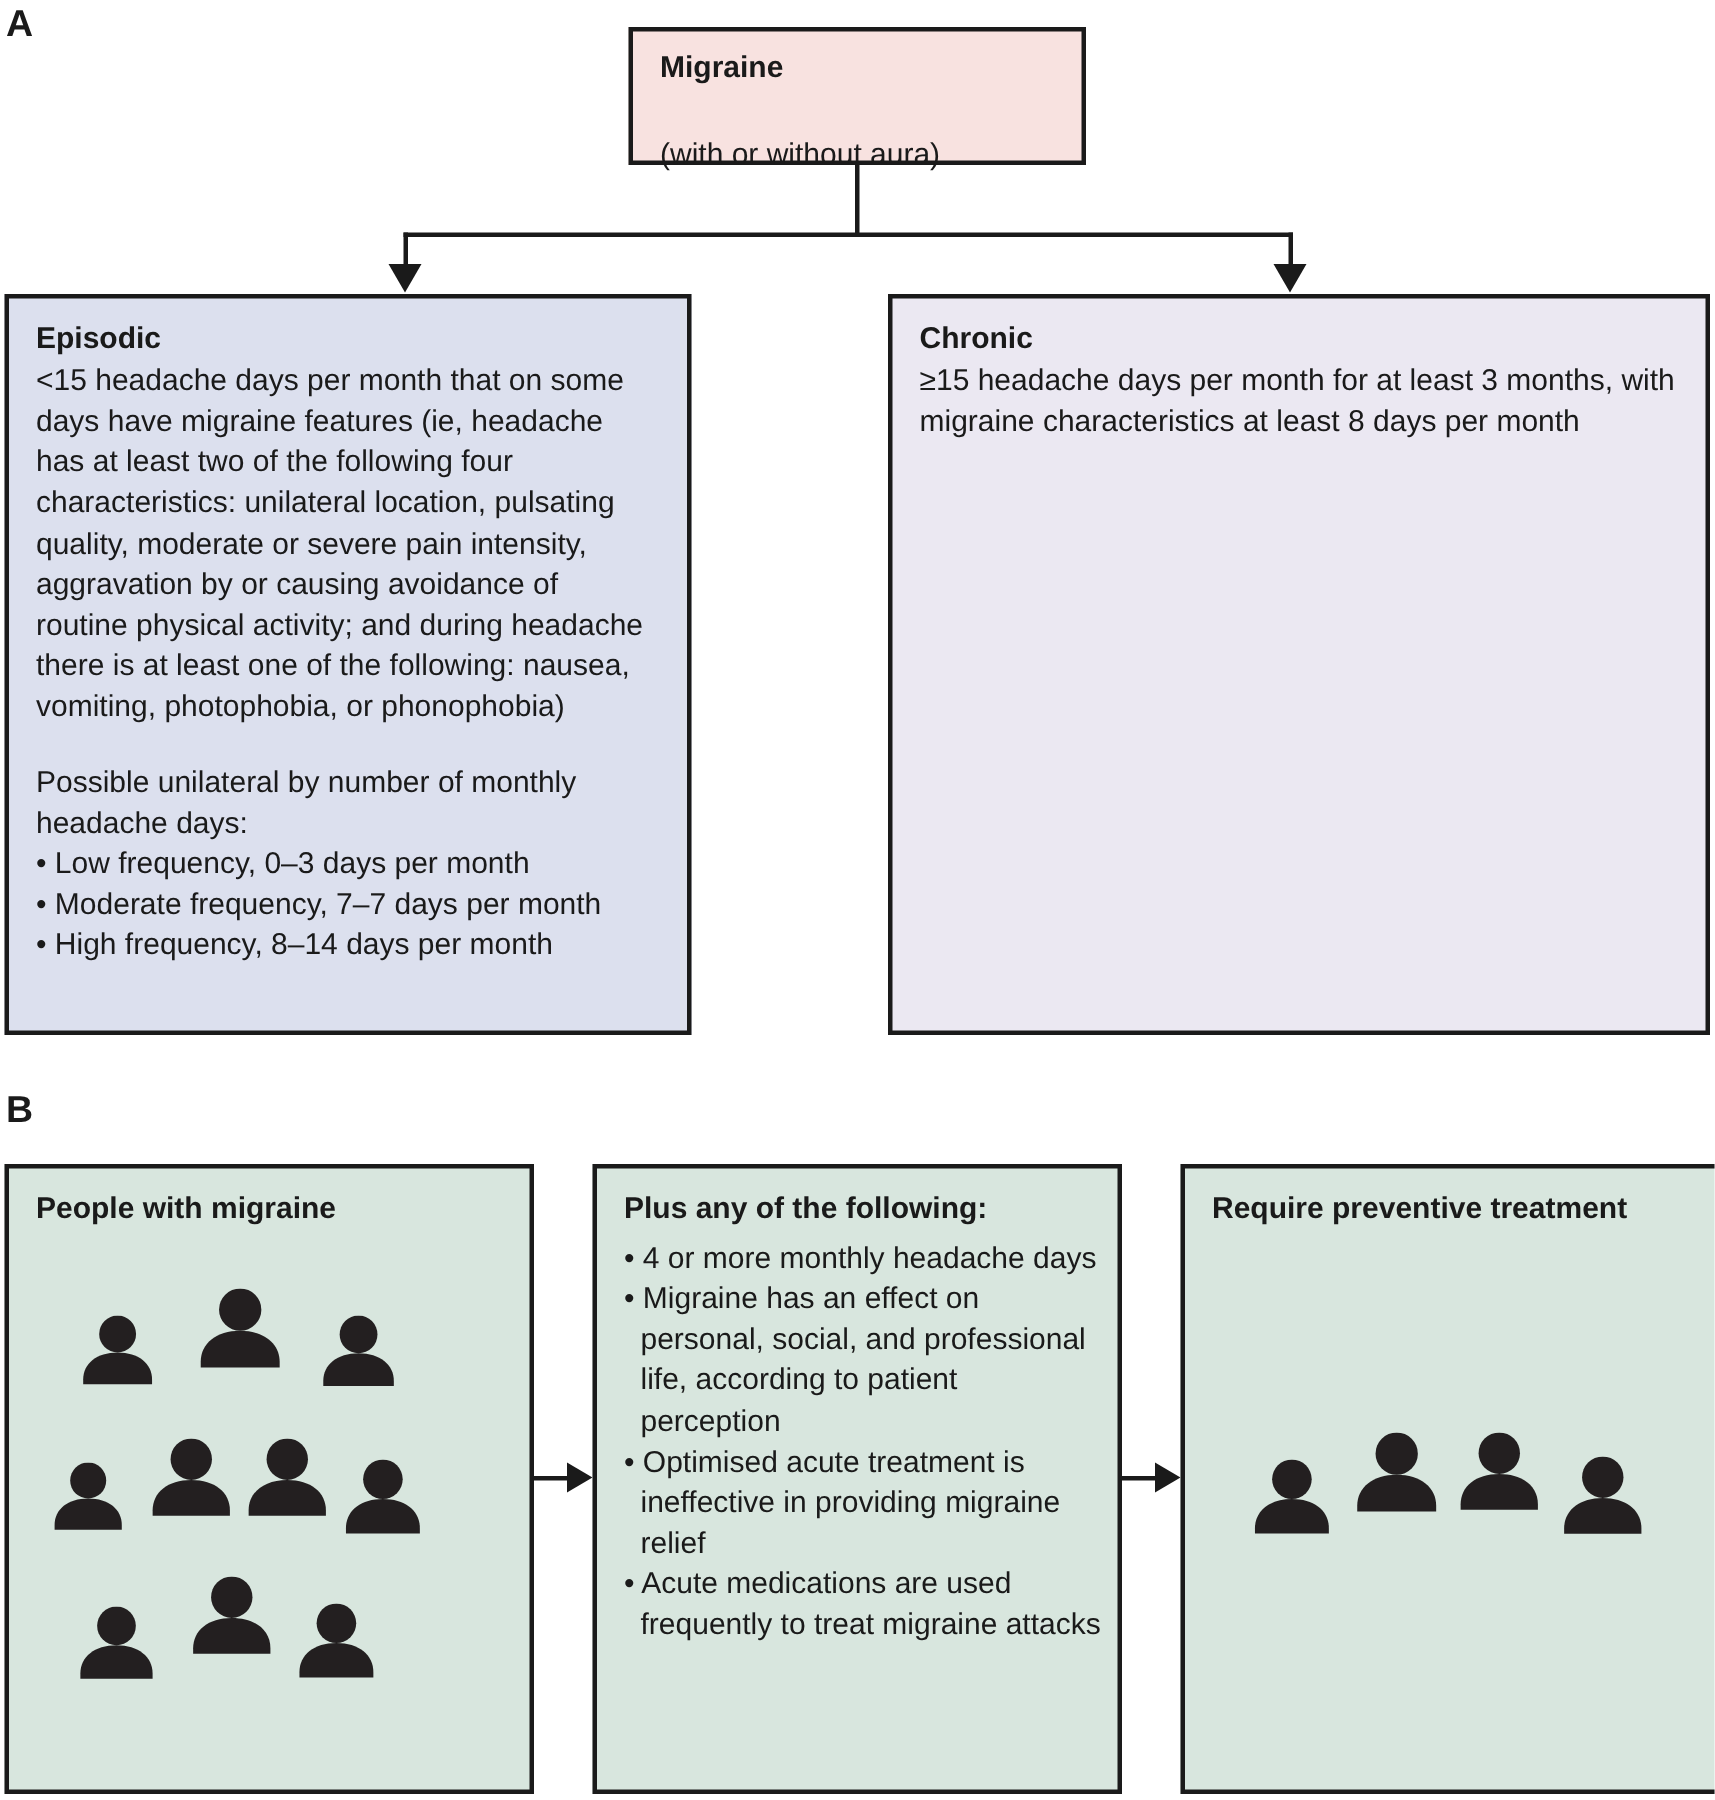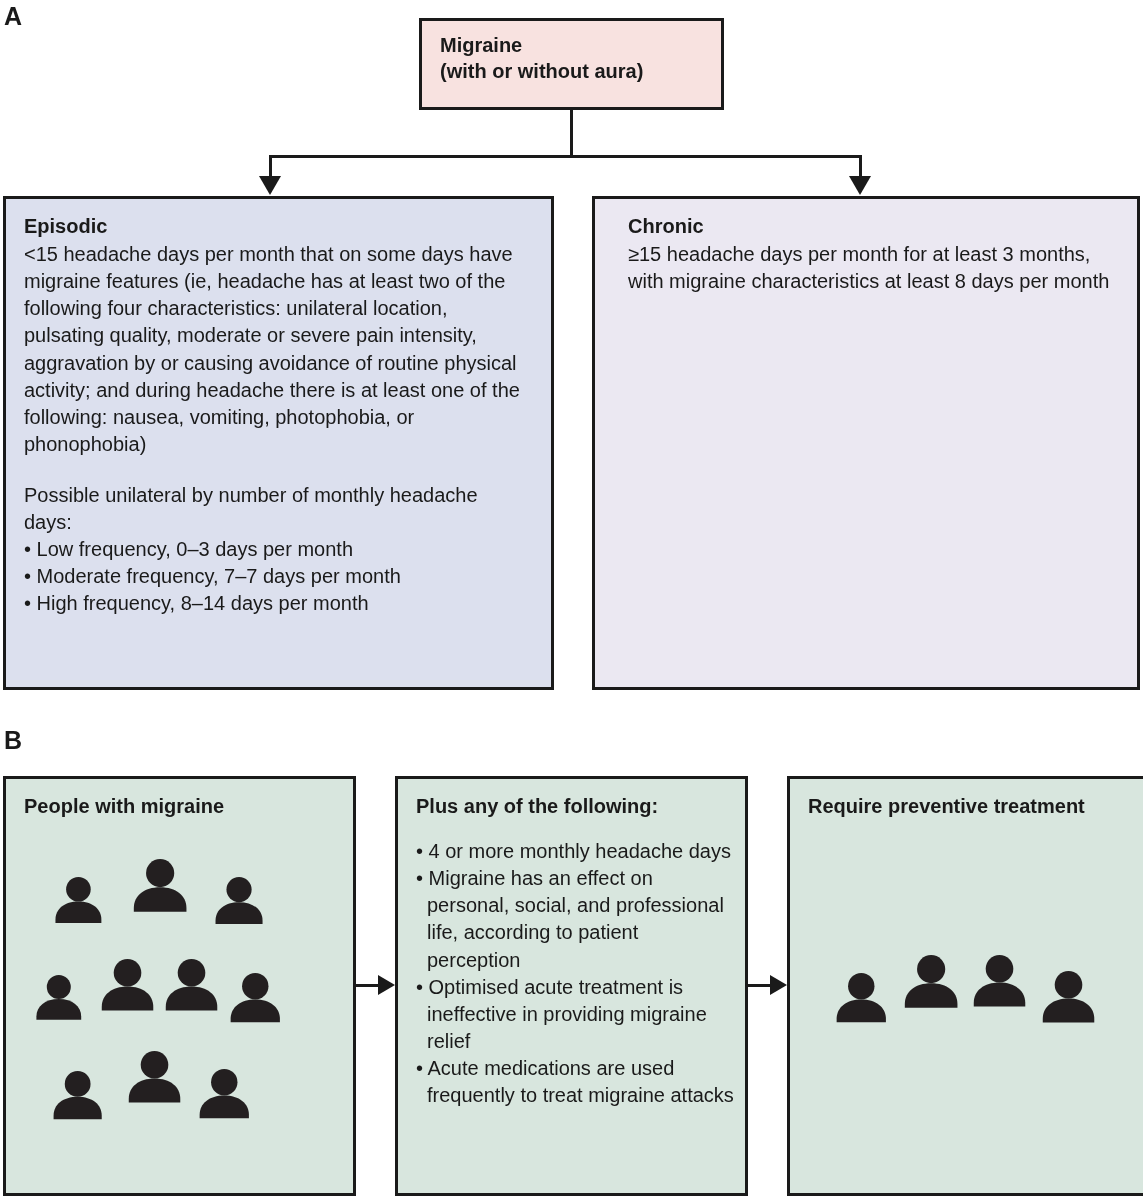--- a/index.html
+++ b/index.html
@@ -42,39 +42,40 @@
     background: #f8e2e0;
     padding: 11px 14px 0 18px;
   }
   #migraine-box .title {
     font-size: 20px;
     font-weight: 700;
     line-height: 1.32;
   }
   #migraine-box .sub {
     font-size: 20px;
-    font-weight: 700;
+    font-weight: 400;
     line-height: 1.32;
+    margin-top: 32px;
   }
 
   #episodic-box {
     left: 3px;
     top: 196px;
-    width: 551px;
+    width: 458px;
     height: 494px;
     background: #dce0ee;
     padding: 14px 28px 0 18px;
   }
   #chronic-box {
     left: 592px;
     top: 196px;
     width: 548px;
     height: 494px;
     background: #ebe8f2;
-    padding: 14px 16px 0 33px;
+    padding: 14px 16px 0 18px;
   }
   .box-heading {
     font-size: 20px;
     font-weight: 700;
     line-height: 1.36;
     margin: 0 0 1px 0;
   }
   .box-body {
     font-size: 20px;
     font-weight: 400;
@@ -131,21 +132,21 @@
     top: 776px;
     width: 393px;
     height: 420px;
     background: #d8e6de;
     padding: 14px 16px 0 18px;
   }
   .panelb-heading {
     font-size: 20px;
     font-weight: 700;
     line-height: 1.36;
-    margin: 0 0 18px 0;
+    margin: 0 0 6px 0;
   }
   #criteria-box .bullet-list li {
     line-height: 1.355;
   }
 
   
   .arrow-right-wrap { position: absolute; height: 3px; }
   .arrow-right-wrap .shaft {
     position: absolute; left: 0; top: 0;
     height: 3px; background: #1a1a1a;

